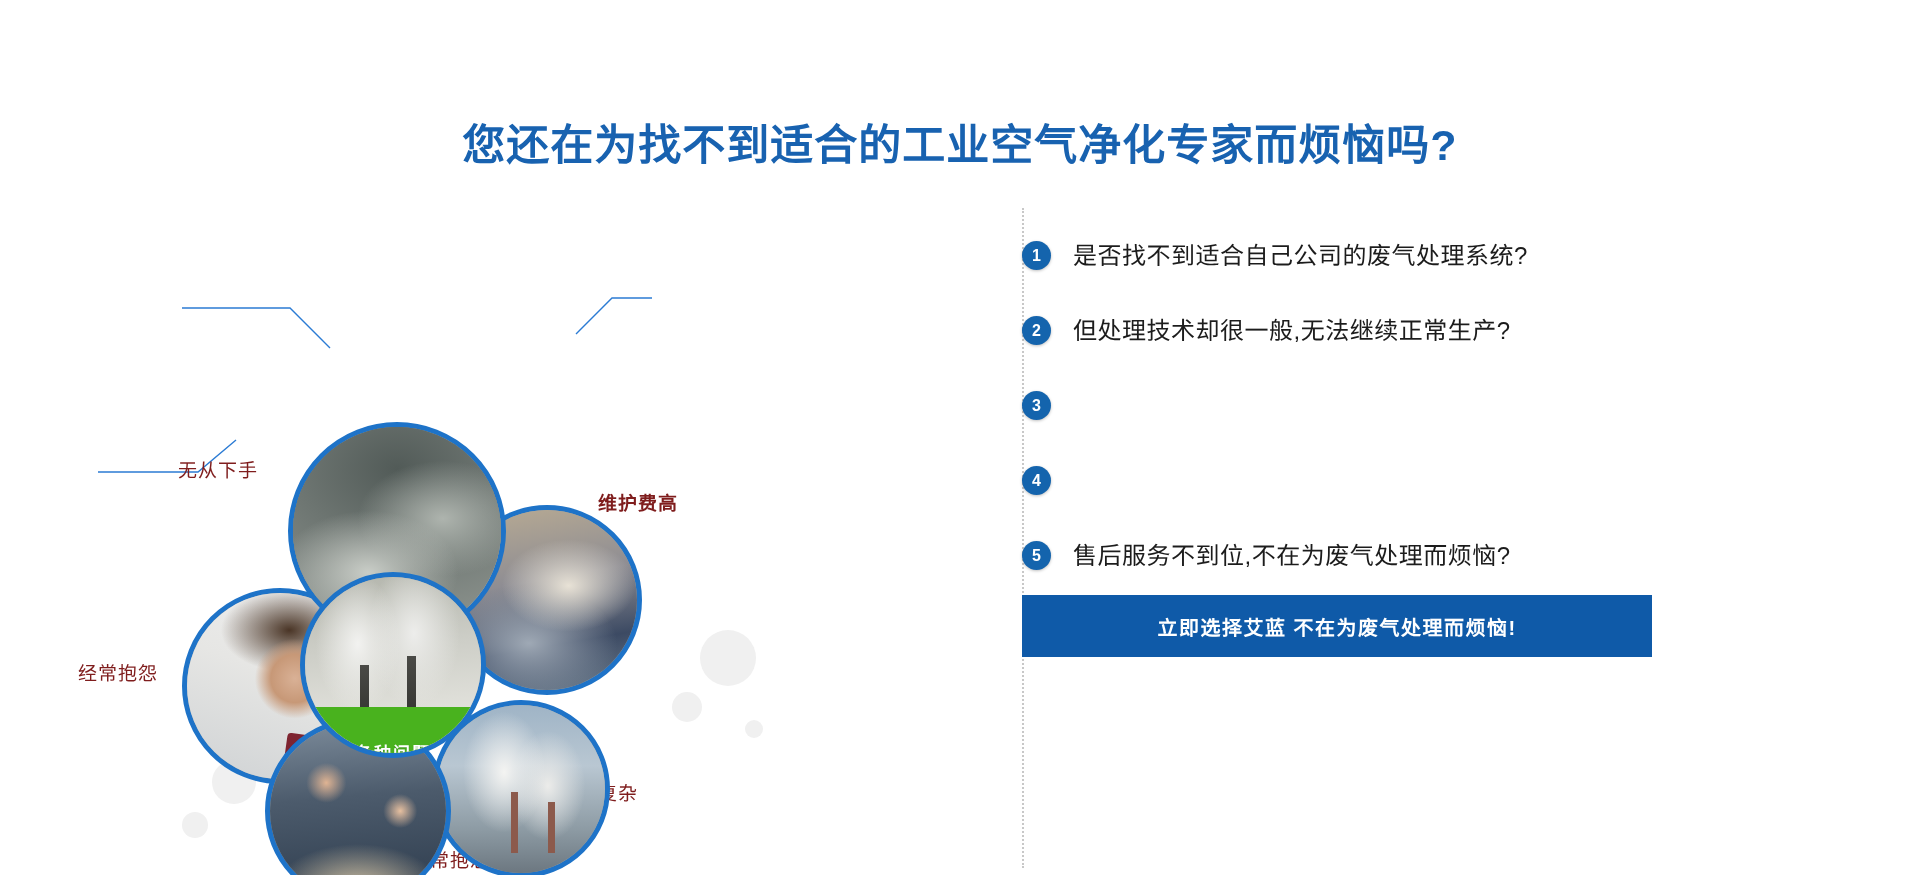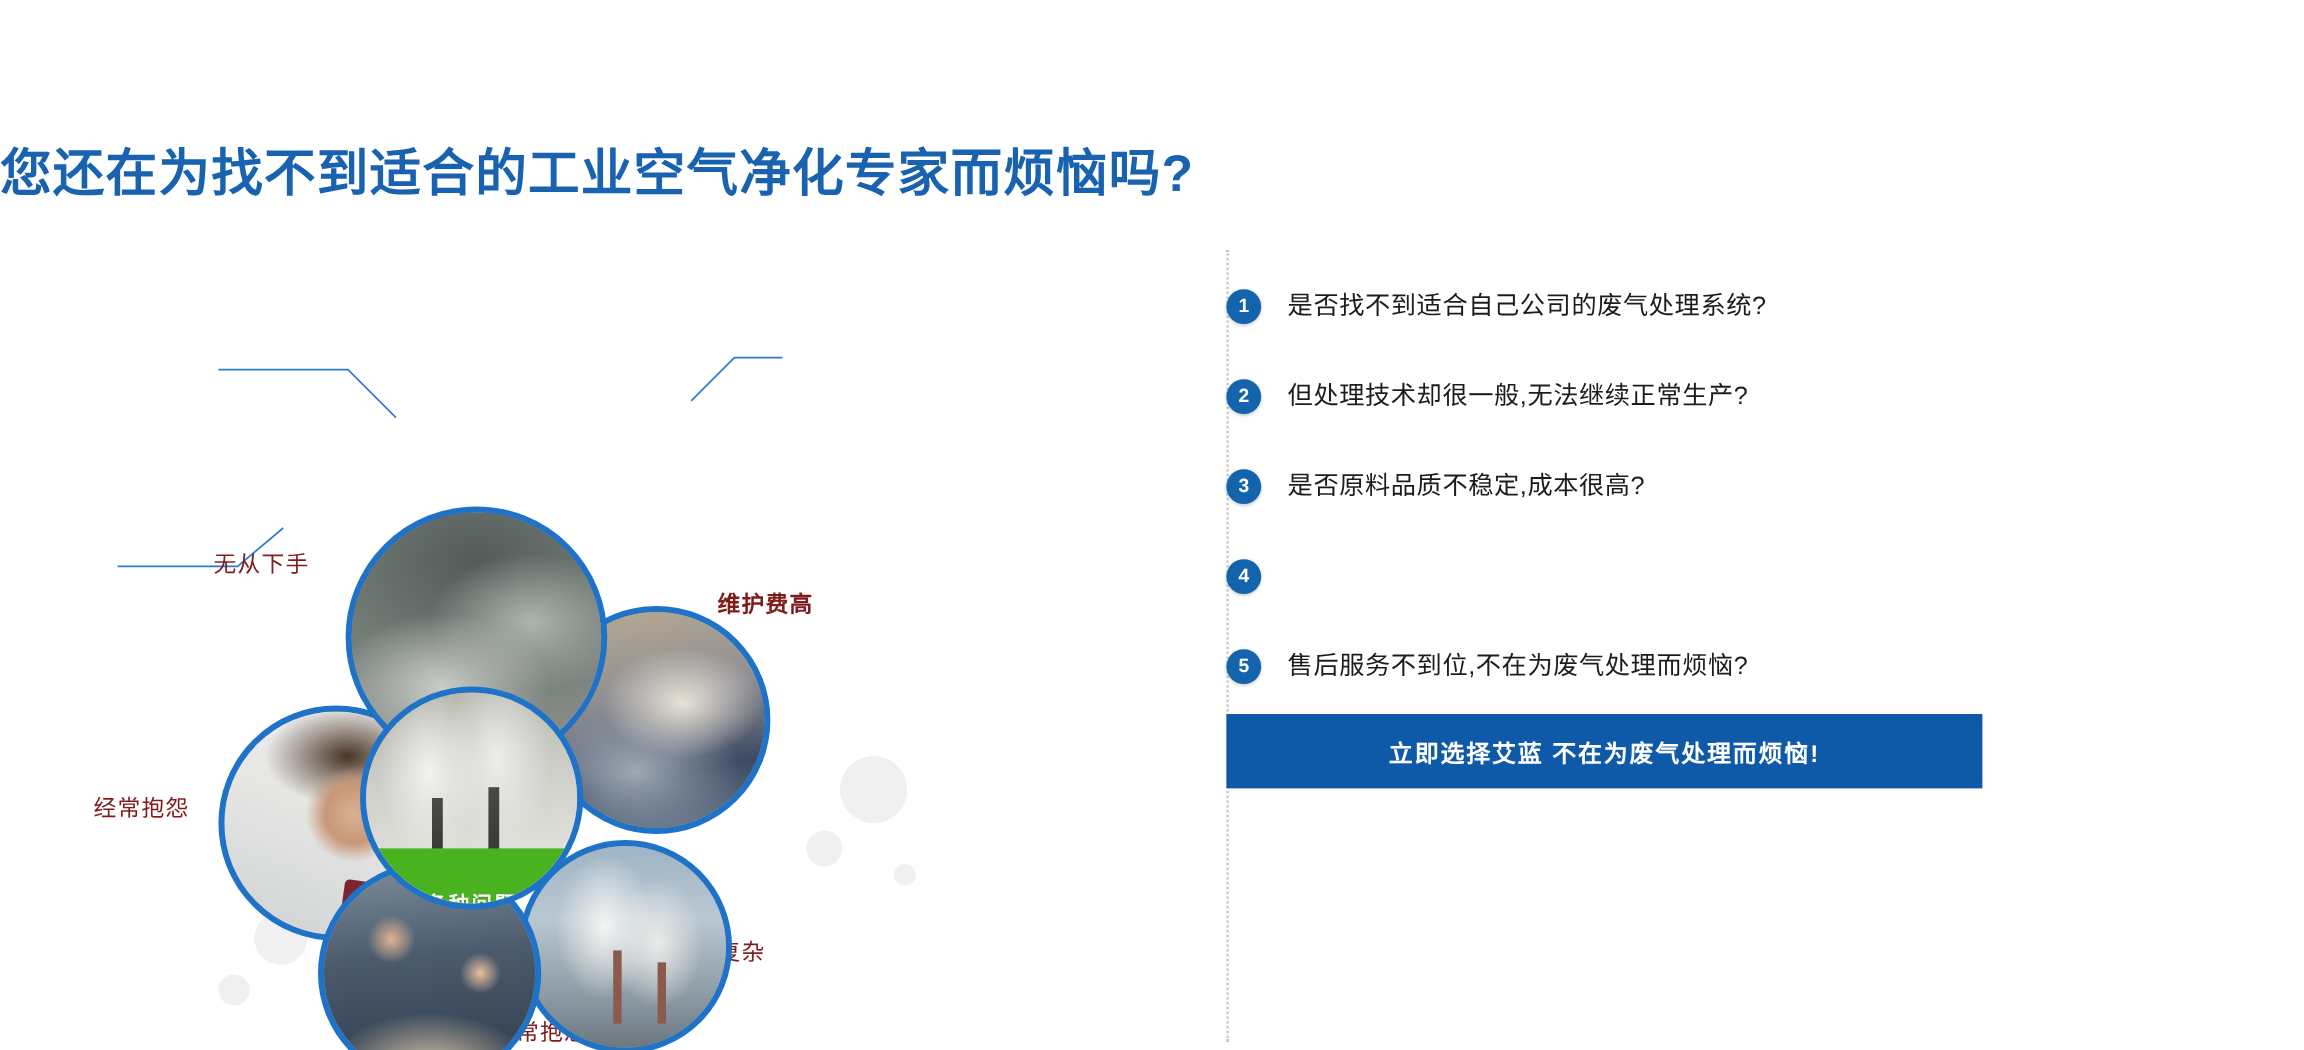--- a/index.html
+++ b/index.html
@@ -20,21 +20,21 @@
     background: #ffffff;
     overflow: hidden;
   }
 
   
   .headline {
     position: absolute;
     top: 88px;
     left: 0;
     width: 1920px;
-    text-align: left;
+    text-align: center;
     font-size: 43px;
     line-height: 56px;
     font-weight: 800;
     letter-spacing: 1px;
     color: #1862b0;
     white-space: nowrap;
   }
 
   
   .left-panel {
@@ -230,21 +230,21 @@
     color: #ffffff;
     font-size: 16px;
     font-weight: 700;
     display: flex;
     align-items: center;
     justify-content: center;
     box-shadow: 0 1px 3px rgba(0,0,0,.25);
   }
   .qtext {
     margin-left: 22px;
-    font-size: 21px;
+    font-size: 24px;
     line-height: 30px;
     color: #1c1c1c;
     letter-spacing: .5px;
     white-space: nowrap;
   }
 
   
   .cta {
     position: absolute;
     left: 0;
@@ -339,21 +339,20 @@
         <div class="qtext">是否找不到适合自己公司的废气处理系统?</div>
       </div>
 
       <div class="qrow">
         <div class="qnum">2</div>
         <div class="qtext">但处理技术却很一般,无法继续正常生产?</div>
       </div>
 
       <div class="qrow">
         <div class="qnum">3</div>
-        <div class="qtext">是否原料品质不稳定,成本很高?</div>
       </div>
 
       <div class="qrow">
         <div class="qnum">4</div>
       </div>
 
       <div class="qrow">
         <div class="qnum">5</div>
         <div class="qtext">售后服务不到位,不在为废气处理而烦恼?</div>
       </div>

